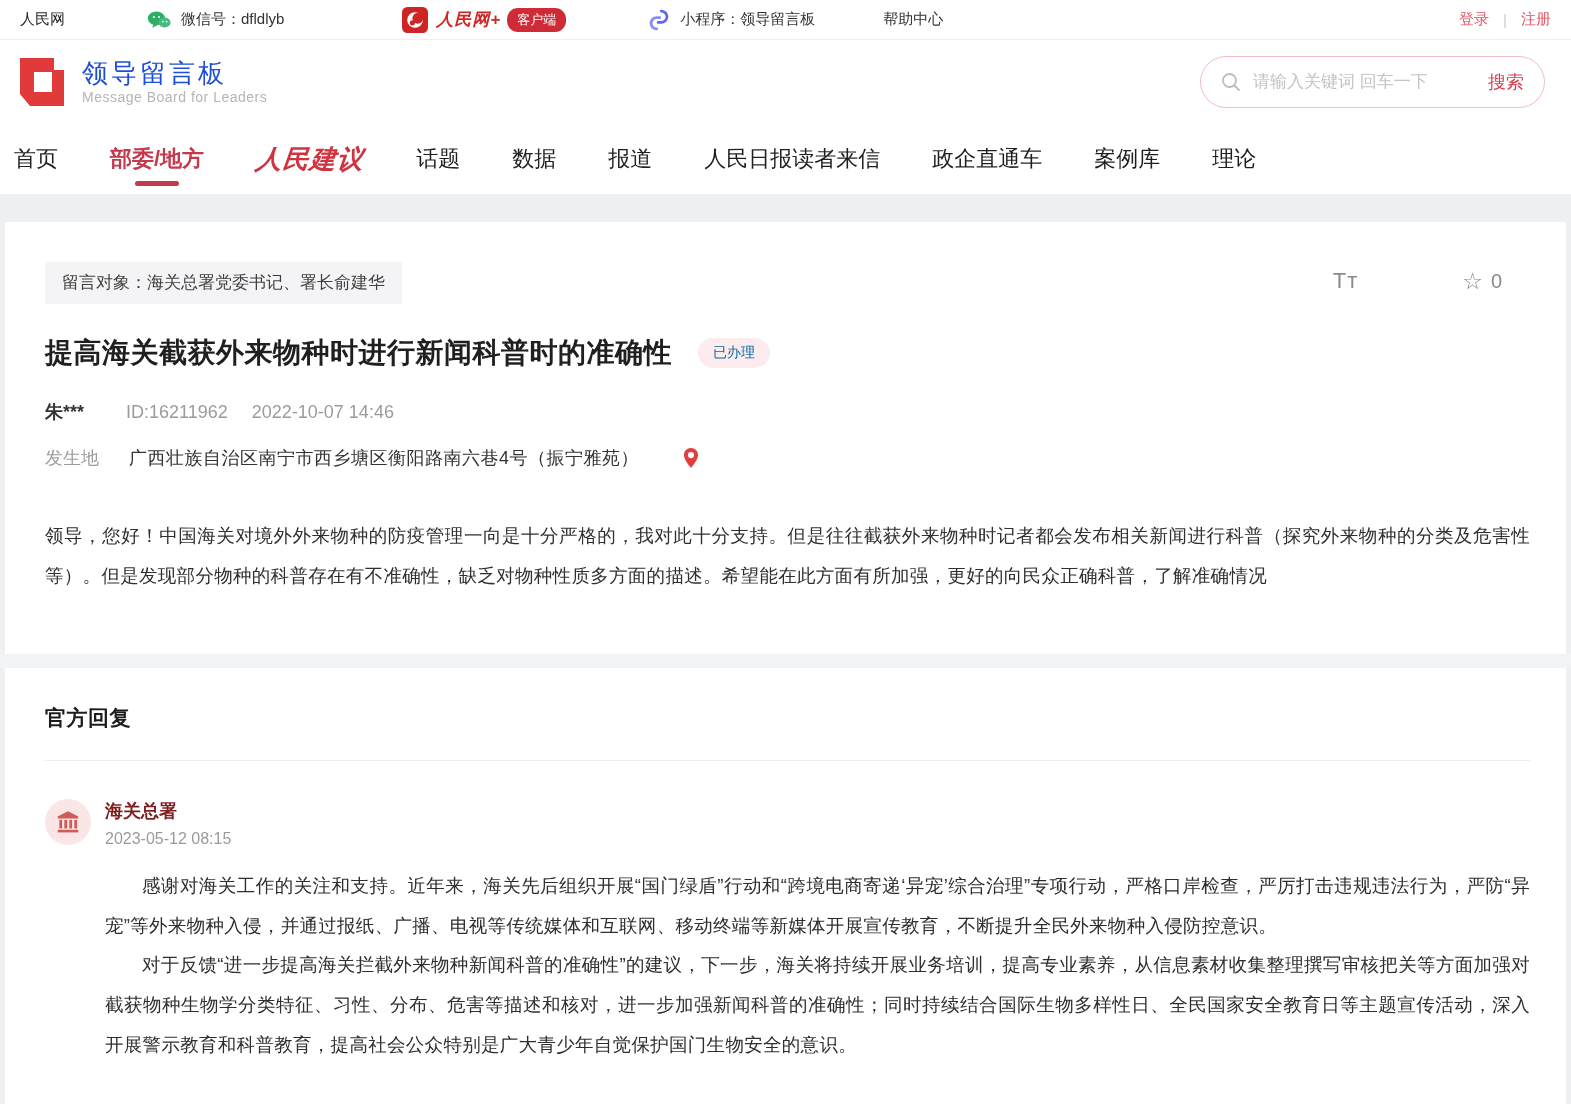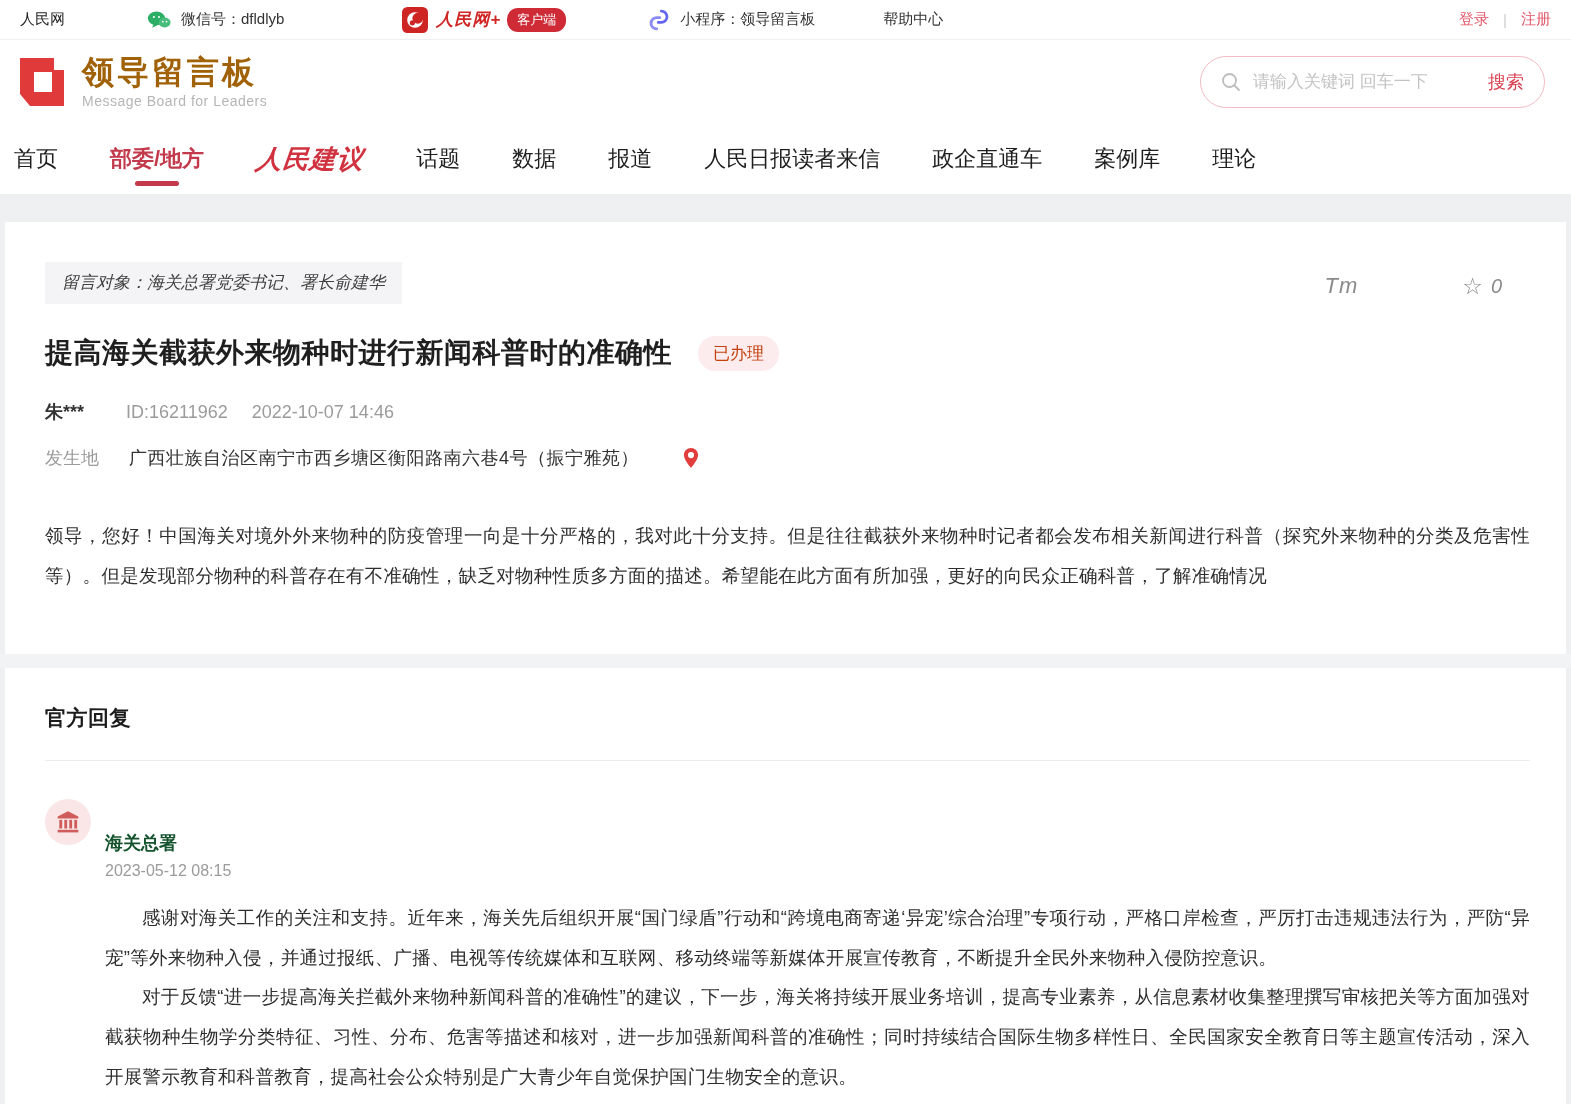--- a/index.html
+++ b/index.html
@@ -32,21 +32,21 @@
   .tb-right { margin-left:auto; display:flex; align-items:center; font-size:15px;justify-content:space-between; }
   .tb-right .auth { color:#e25565; }
   .tb-right .sep { color:#ccc; margin:0 14px; }
   
   .header {
     background:#fff; height:84px; display:flex; align-items:center;
     padding:0 26px 0 14px;
   }
   .logo { display:flex; align-items:center; }
   .logo-mark { width:56px; height:56px; margin-right:12px; }
-  .logo-text .cn { font-size:32px; font-weight:700; color:#a16207; letter-spacing:3px; line-height:1.1; }
+  .logo-text .cn { font-size:26px; font-weight:400; color:#1d4ed8; letter-spacing:3px; line-height:1.1; }
   .logo-text .en { font-size:14px; color:#b5b5b5; margin-top:2px; letter-spacing:0.5px; }
   .search {
     margin-left:auto; width:345px; height:52px; border:1px solid #f3bcc3;
     border-radius:26px; display:flex; align-items:center; padding:0 20px; background:#fff;
   }
   .search .mag { display:flex; margin-right:12px; }
   .search input {
     border:none; outline:none; flex:1; font-size:17px; color:#555; background:transparent;
     font-family:"Liberation Sans","DejaVu Sans",sans-serif;
   }
@@ -64,32 +64,32 @@
     width:44px; height:5px; background:#c23a4c; border-radius:3px;
   }
   .nav-item.brand-script {
     color:#d0323f; font-weight:800; font-style:italic; font-size:26px;
     transform:skewX(-6deg); letter-spacing:1px;
   }
   .band { height:28px; background:#eef0f2; }
   
   .card { background:#fff; margin:0 5px; }
   .msg-card { padding:40px 36px 58px 40px; }
-  .msg-top { display:flex; align-items:center; justify-content:space-between;font-style:italic; }
+  .msg-top { display:flex; align-items:flex-start; justify-content:space-between; }
   .target-tag {
     background:#f4f4f6; color:#3f3f3f; font-size:17px; padding:11px 17px; line-height:1.2;
   }
   .msg-tools { display:flex; align-items:center; gap:104px; margin-right:28px; margin-top:6px; color:#8a8a8a; }
   .tool-font { font-size:22px; letter-spacing:1px; cursor:pointer; }
   .tool-fav { display:flex; align-items:center; gap:8px; font-size:20px; cursor:pointer; }
   .tool-fav .star { font-size:23px; line-height:1; }
   .title-row { margin-top:30px; display:flex; align-items:center; gap:26px; }
   .msg-title { font-size:28px; font-weight:700; color:#1f1f1f; letter-spacing:0.5px; }
   .status-badge {
-    background:#fdecee; color:#c2410c; font-size:17px; border-radius:17px;
+    background:#fdecee; color:#0369a1; font-size:14px; border-radius:17px;
     padding:6px 15px; white-space:nowrap;font-family:Liberation Mono, monospace;
   }
   .meta-row { margin-top:28px; display:flex; align-items:center; font-size:18px; }
   .meta-author { color:#333; font-weight:700; }
   .meta-id { color:#9b9b9b; margin-left:42px; }
   .meta-date { color:#9b9b9b; margin-left:24px; }
   .loc-row { margin-top:22px; display:flex; align-items:center; font-size:18px; }
   .loc-label { color:#9b9b9b; }
   .loc-value { color:#333; margin-left:30px; letter-spacing:0.5px; }
   .loc-pin { display:flex; margin-left:42px; }
@@ -101,21 +101,21 @@
   
   .reply-card { padding:36px 36px 60px 40px; min-height:460px; }
   .reply-heading { font-size:21px; font-weight:700; color:#1c1c1c; letter-spacing:0.5px; }
   .reply-divider { border-bottom:1px solid #ededed; margin-top:28px; }
   .reply-head { display:flex; align-items:flex-start; margin-top:38px; }
   .reply-avatar {
     width:46px; height:46px; border-radius:50%; background:#fae6e6;
     display:flex; align-items:center; justify-content:center; flex:none;
   }
   .reply-who { margin-left:14px; }
-  .reply-agency { font-size:18px; font-weight:700; color:#14532d;margin-top:32px; }
+  .reply-agency { font-size:18px; font-weight:700; color:#7f1d1d; }
   .reply-date { font-size:16px; color:#9b9b9b; margin-top:7px; }
   .reply-body {
     margin-left:60px; margin-top:18px; font-size:18.5px; color:#2e2e2e;
     line-height:2.15; letter-spacing:0.3px; text-align:justify;
   }
   .reply-body p { text-indent:2em; }
 </style>
 </head>
 <body>
 

